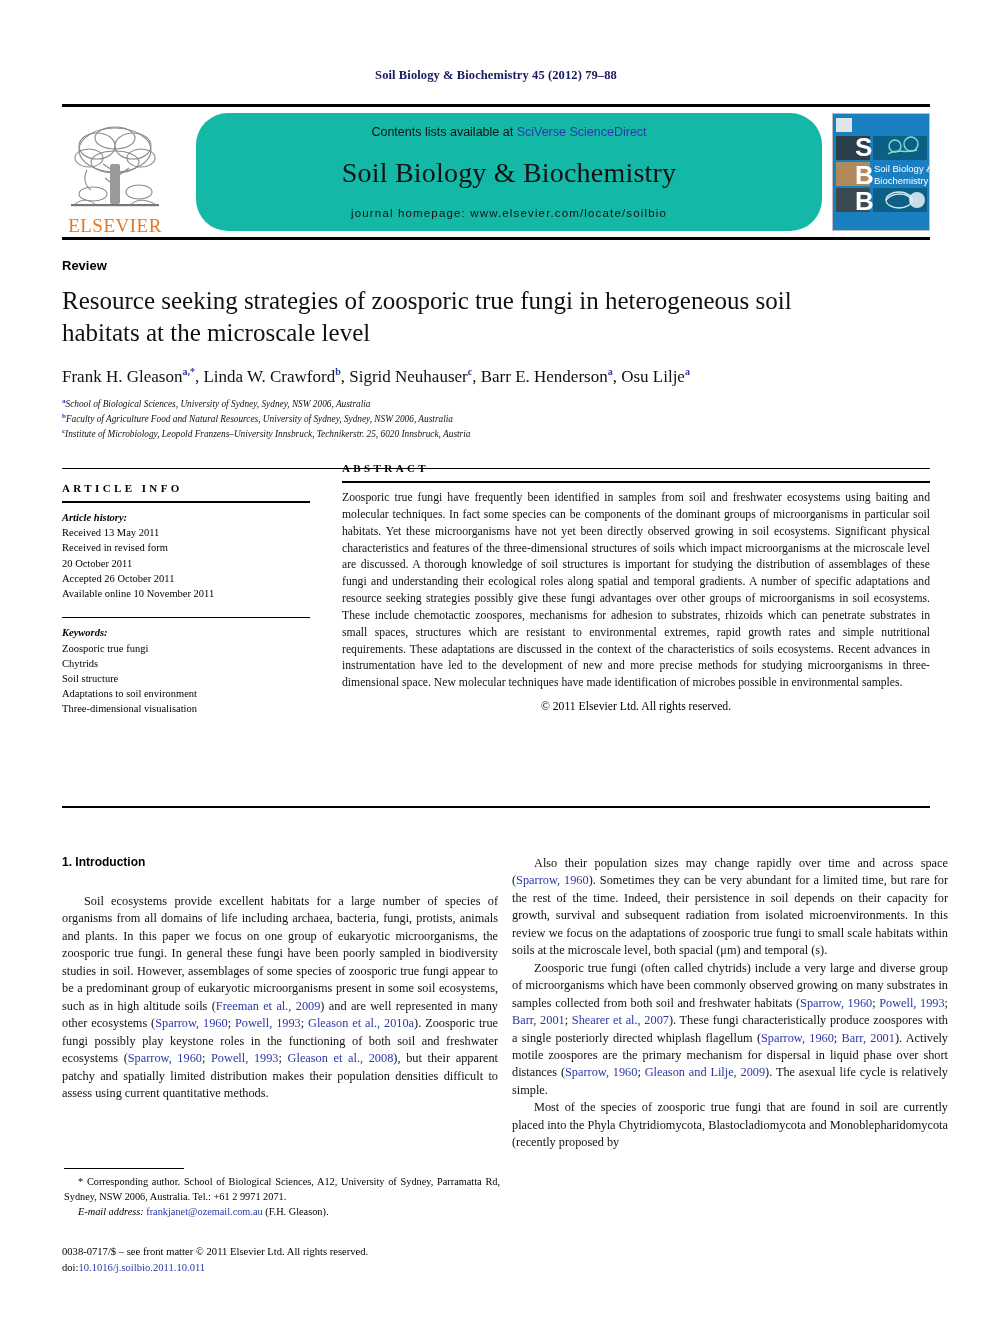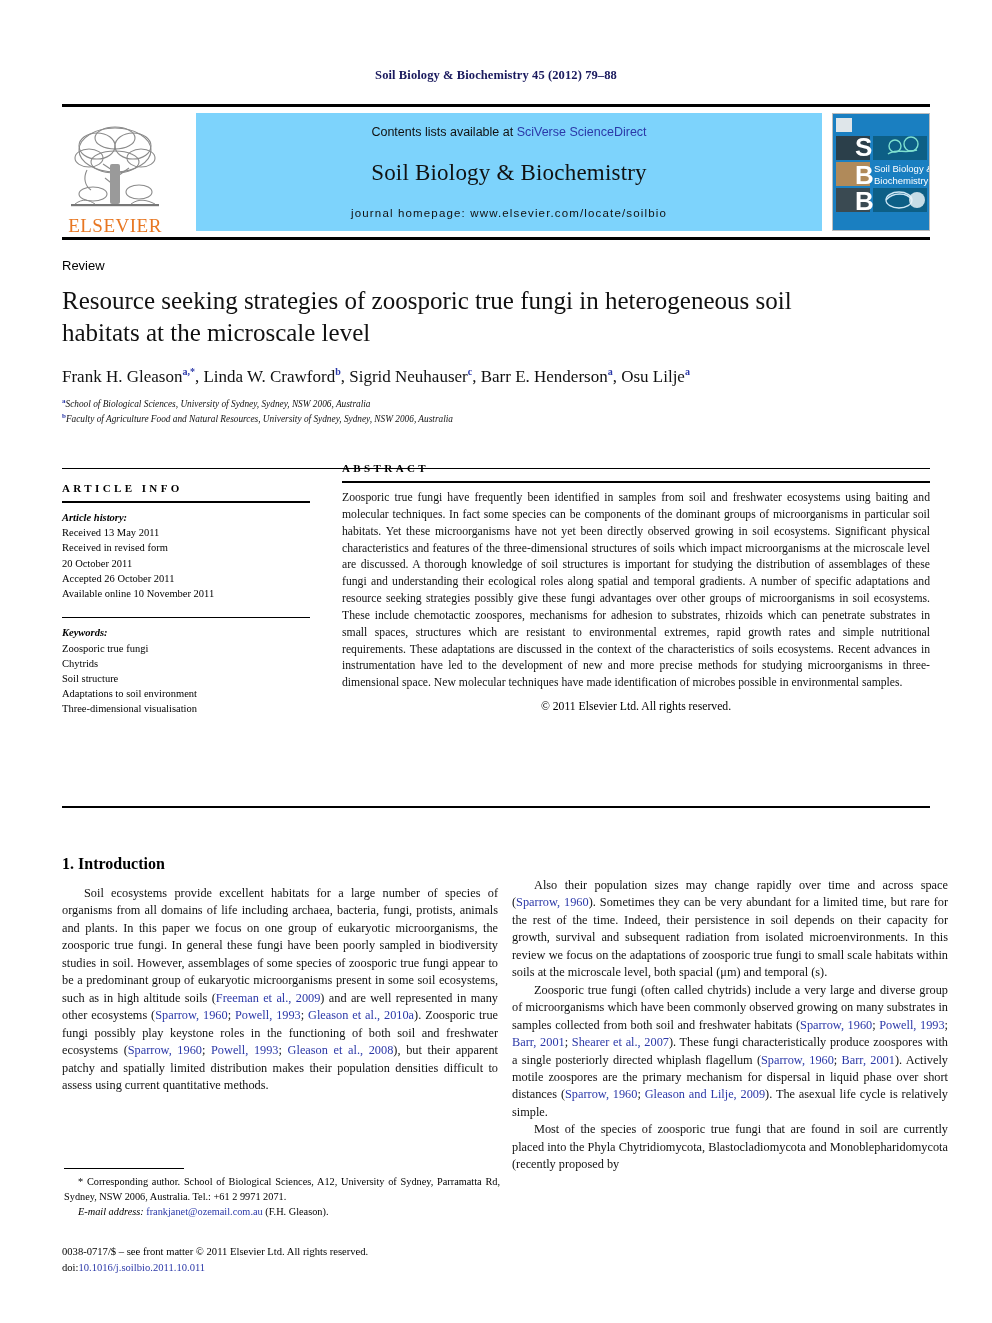--- a/index.html
+++ b/index.html
@@ -69,40 +69,41 @@
   .elsevier-word {
     font-family: "Liberation Serif", serif;
     font-size: 19px;
     letter-spacing: .5px;
     color: #e87722;
     line-height: 1;
     padding-bottom: 2px;
   }
   .contents-box {
     flex: 1 1 auto;
-    background: #7dd3fc;
+    background: #14b8a6;
     margin: 6px 10px 6px 28px;
     display: flex;
     flex-direction: column;
     align-items: center;
     justify-content: space-between;
     padding: 12px 0 12px 0;
     box-sizing: border-box;
+    border-radius: 32px;
   }
   .contents-line {
     font-family: "Liberation Sans", sans-serif;
     font-size: 12.5px;
     color: #111;
   }
   .contents-line .sd {
     color: #2b38a8;
   }
   .journal-title {
     font-family: "Liberation Serif", serif;
-    font-size: 23px;
+    font-size: 28px;
     color: #111;
     letter-spacing: .2px;
   }
   .homepage-line {
     font-family: "Liberation Sans", sans-serif;
     font-size: 11.5px;
     color: #111;
     letter-spacing: 1.15px;
   }
   .cover-thumb {
@@ -114,21 +115,21 @@
     position: relative;
     overflow: hidden;
   }
 
   
   .doctype {
     position: absolute;
     top: 258px;
     left: 62px;
     font-family: "Liberation Sans", sans-serif;
-    font-weight: normal;
+    font-weight: bold;
     font-size: 13px;
   }
   .article-title {
     position: absolute;
     top: 285px;
     left: 62px;
     width: 800px;
     font-family: "Liberation Serif", serif;
     font-size: 25px;
     line-height: 1.28;
@@ -241,27 +242,26 @@
     position: absolute;
     top: 855px;
     left: 62px;
     width: 436px;
   }
   .body-col-right {
     position: absolute;
     top: 855px;
     left: 512px;
     width: 436px;
-    margin-top: 22px;
   }
   .sec-heading {
-    font-family: Liberation Serif, serif;
-    font-weight: bold;
-    font-size: 16px;
-    margin-bottom: 12px;
+    font-family: Liberation Sans, sans-serif;
+    font-weight: bold;
+    font-size: 12px;
+    margin-bottom: 24px;
   }
   p.body {
     margin: 0;
     font-size: 12.3px;
     line-height: 1.42;
     text-align: justify;
     text-indent: 22px;
     color: #111;
   }
   p.body + p.body {
@@ -375,20 +375,21 @@
     </div>
   </div>
 
   <div class="doctype">Review</div>
   <div class="article-title">Resource seeking strategies of zoosporic true fungi in heterogeneous soil habitats at the microscale level</div>
 
   <div class="authors"><span>Frank H. Gleason</span><sup>a,*</sup>, <span>Linda W. Crawford</span><sup>b</sup>, <span>Sigrid Neuhauser</span><sup>c</sup>, <span>Barr E. Henderson</span><sup>a</sup>, <span>Osu Lilje</span><sup>a</sup></div>
   <div class="affiliations">
       <div><sup>a</sup>School of Biological Sciences, University of Sydney, Sydney, NSW 2006, Australia</div>
       <div><sup>b</sup>Faculty of Agriculture Food and Natural Resources, University of Sydney, Sydney, NSW 2006, Australia</div>
+      <div><sup>c</sup>Institute of Microbiology, Leopold Franzens–University Innsbruck, Technikerstr. 25, 6020 Innsbruck, Austria</div>
     </div>
 
   <div class="infoabs-top-rule"></div>
 
   <div class="col-info">
     <div class="sec-label">ARTICLE INFO</div>
     <div class="rule-med"></div>
     <div class="info-head">Article history:</div>
     <div>
         <div class="info-line">Received 13 May 2011</div>

